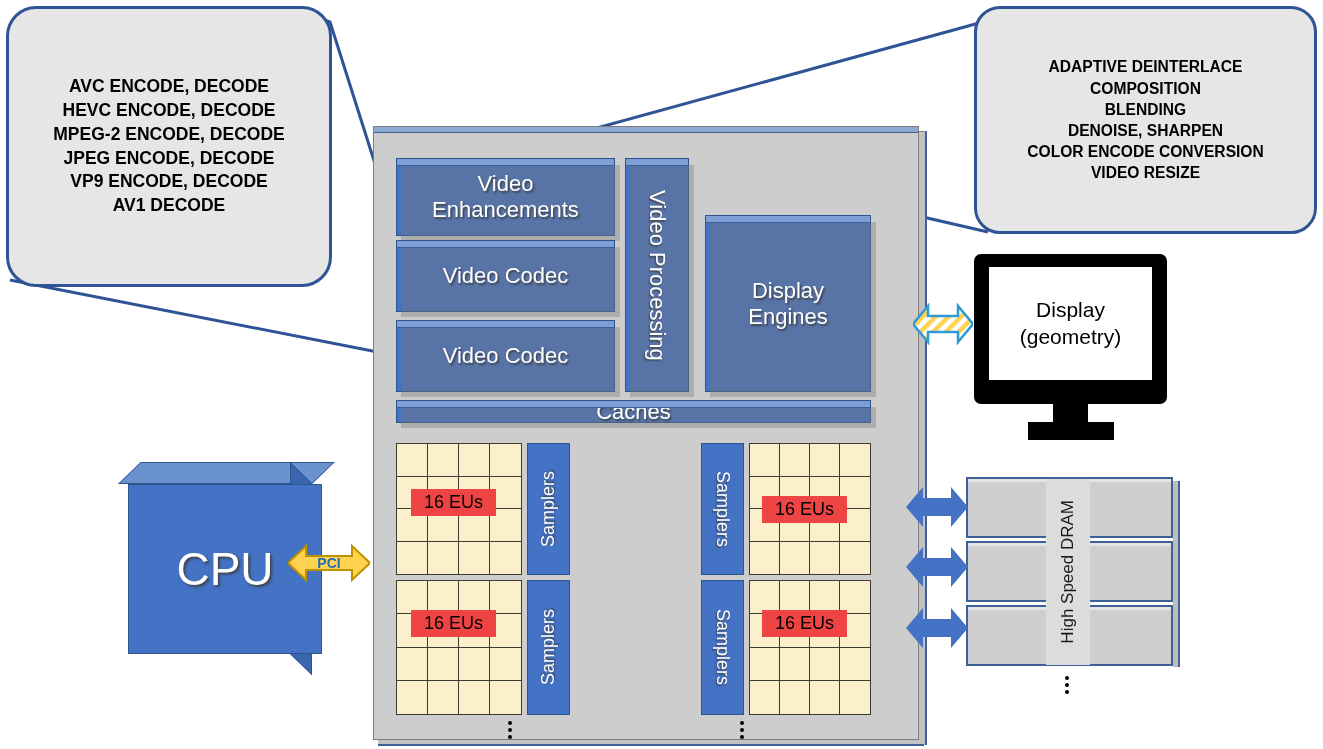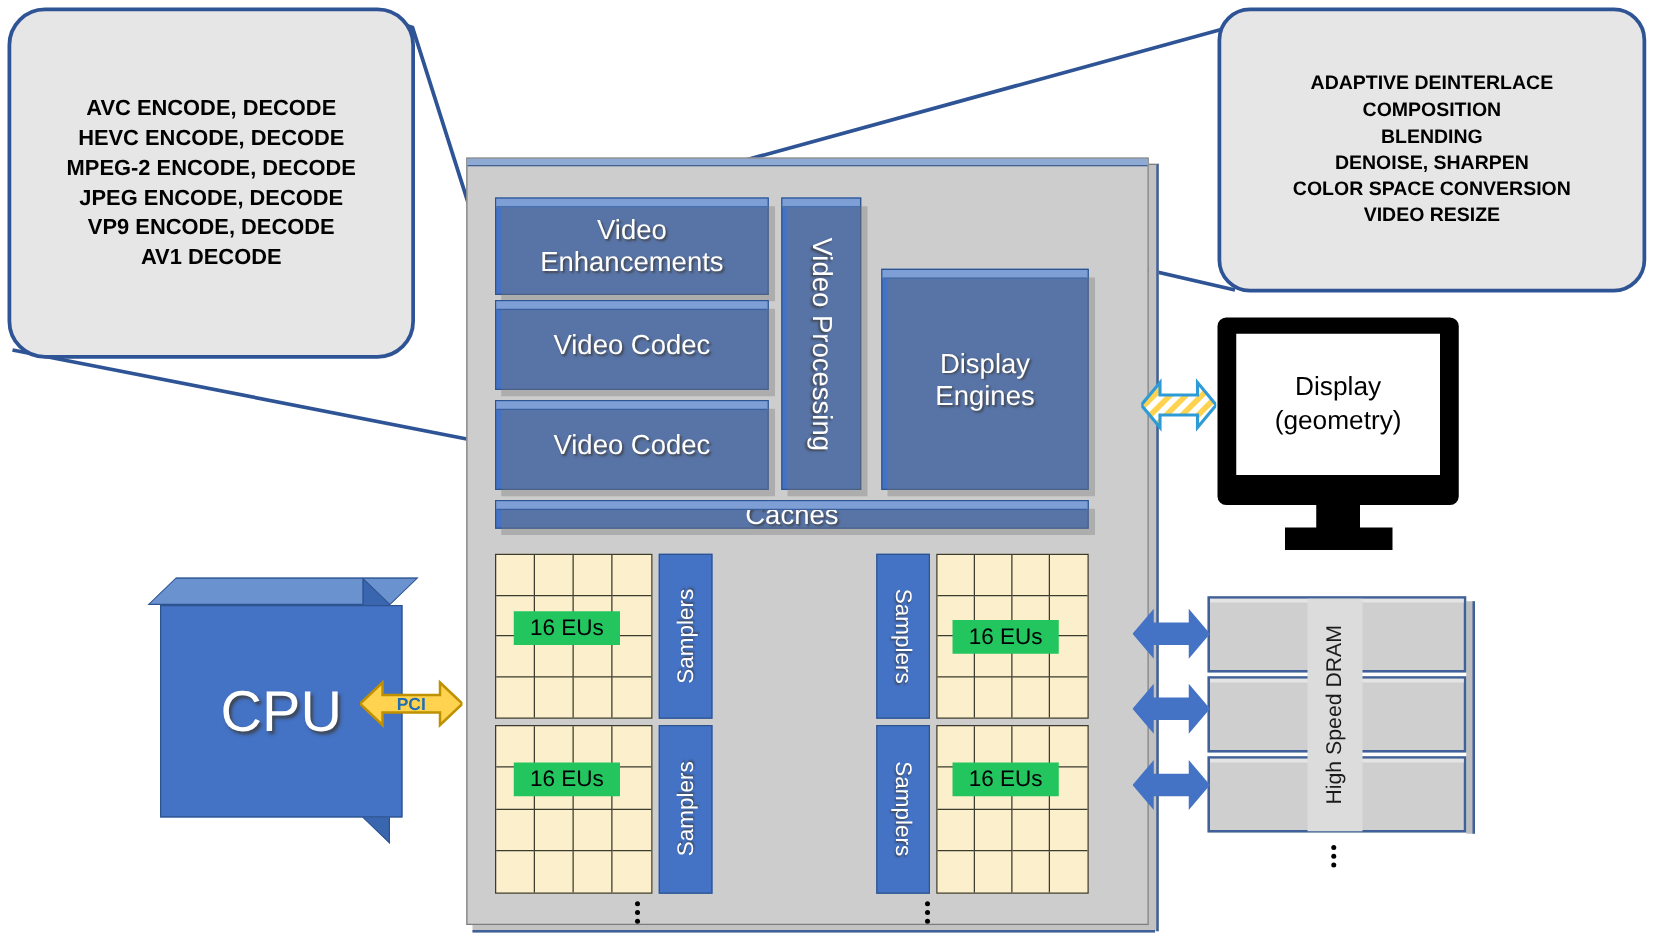--- a/index.html
+++ b/index.html
@@ -109,21 +109,21 @@
     border: 1.5px solid #3b3b30;
     display: grid;
     grid-template-columns: repeat(4, 1fr);
     grid-template-rows: repeat(4, 1fr);
     z-index: 3;
   }
   .eugrid .cell { border-right: 1.5px solid #3b3b30; border-bottom: 1.5px solid #3b3b30; }
   .eugrid .cell:nth-child(4n) { border-right: none; }
   .eugrid .cell:nth-child(n+13) { border-bottom: none; }
   .eulabel {
-    position: absolute; background: #22c55e; color: #000;
+    position: absolute; background: #ef4444; color: #000;
     font-size: 18px; padding: 3px 13px; z-index: 4;
     white-space: nowrap;
     text-align: right;
   }
 
   #eu-tl { left: 396px; top: 443px; width: 126px; height: 132px; }
   #eu-bl { left: 396px; top: 580px; width: 126px; height: 135px; }
   #eu-tr { left: 749px; top: 443px; width: 122px; height: 132px; }
   #eu-br { left: 749px; top: 580px; width: 122px; height: 135px; }
 
@@ -243,21 +243,21 @@
     <div class="line">JPEG ENCODE, DECODE</div>
     <div class="line">VP9 ENCODE, DECODE</div>
     <div class="line">AV1 DECODE</div>
   </div>
 
   <div class="callout" id="callout-vpp">
     <div class="line">ADAPTIVE DEINTERLACE</div>
     <div class="line">COMPOSITION</div>
     <div class="line">BLENDING</div>
     <div class="line">DENOISE, SHARPEN</div>
-    <div class="line">COLOR SPACE CONVERSION</div>
+    <div class="line">COLOR ENCODE CONVERSION</div>
     <div class="line">VIDEO RESIZE</div>
   </div>
 
   <div id="die-edge-r"></div>
   <div id="die-edge-b"></div>
   <div id="die"></div>
 
   <div class="blk" id="blk-ve">
     <div>
       <div>Video</div>

